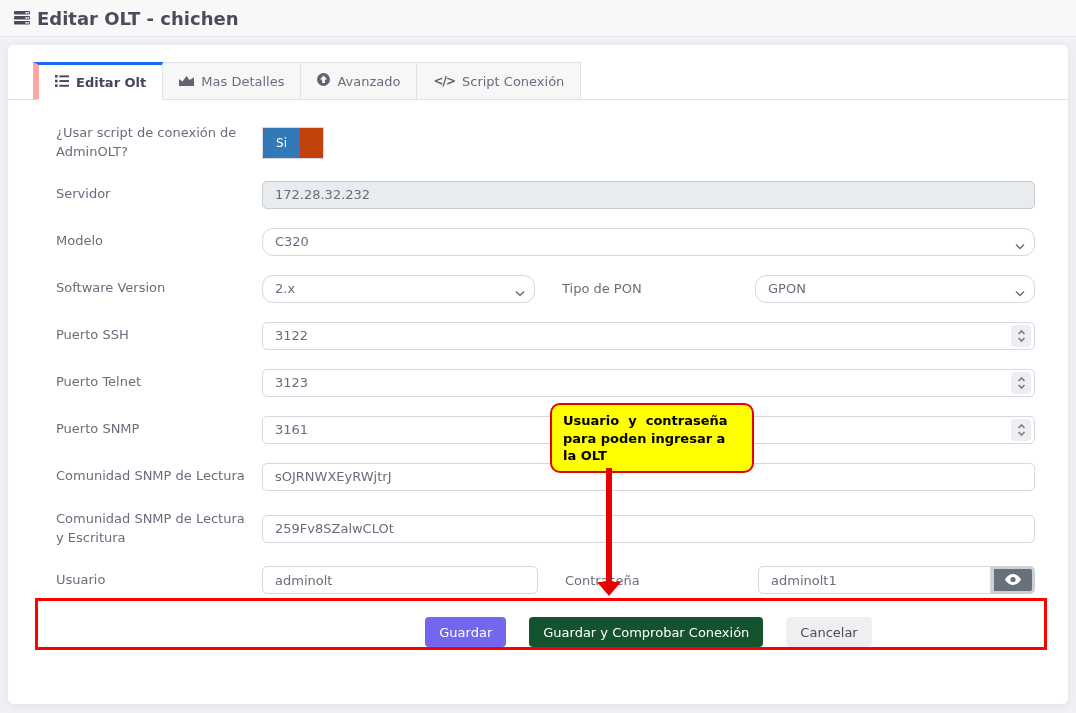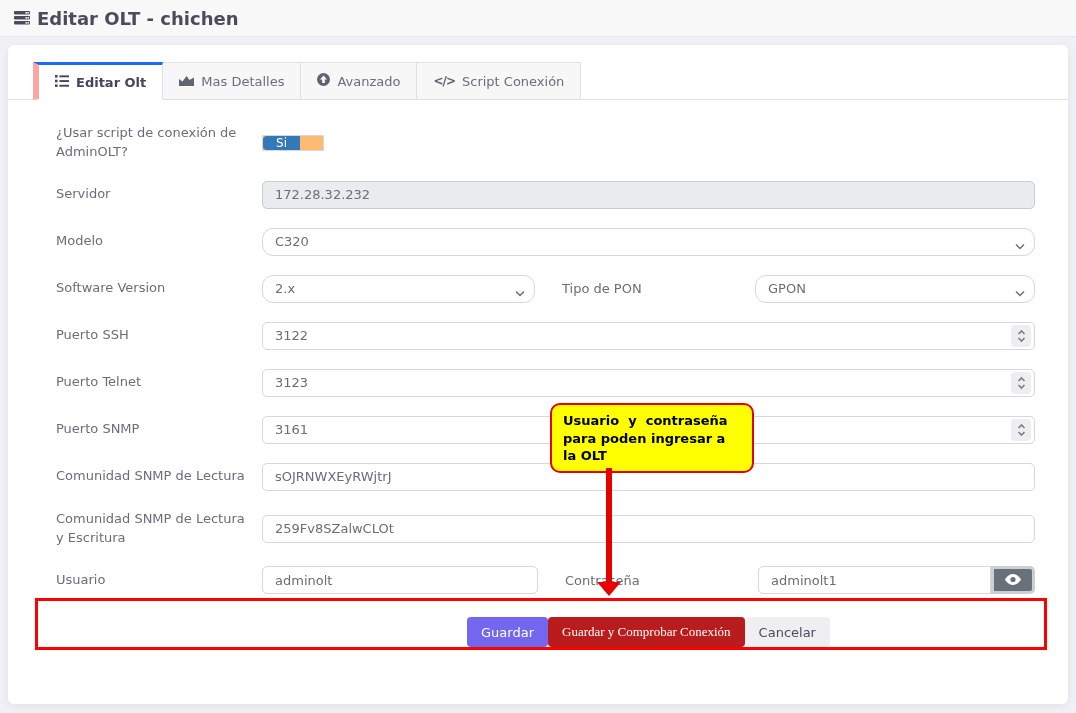--- a/index.html
+++ b/index.html
@@ -75,47 +75,47 @@
   .numwrap { position:relative; width:100%; }
   .numwrap .tinput { padding-right:44px; }
   .spinner {
     position:absolute; right:4px; top:3px; width:20px; height:22px;
     background:#eceef1; border-radius:4px;
     display:flex; align-items:center; justify-content:center; cursor:pointer;
   }
 
   
   .toggle {
-    width:62px; height:16px; background:#fdba74; border:1px solid #d8d6de; border-radius:1px;
+    width:62px; height:32px; background:#c2410c; border:1px solid #d8d6de; border-radius:1px;
     position:relative; cursor:pointer; overflow:hidden;
   }
   .toggle .on {
     position:absolute; left:0; top:0; bottom:0; width:37px;
     background:#3379b7; border-radius:4px 0 0 4px;
     color:#fff; font-size:12px; display:flex; align-items:center; justify-content:center;
   }
 
   
   .w276 { width:276px; flex:none; }
   .igroup { flex:1; display:flex; }
   .igroup .tinput { border-radius:5px 0 0 5px; }
   .eye-btn {
     flex:none; width:44px; height:28px; background:#68707a;
     border:3px solid #ccd0d5; border-radius:0 5px 5px 0;
     display:flex; align-items:center; justify-content:center; cursor:pointer;
   }
 
   
-  .footer { display:flex; justify-content:center; gap:0; margin-top:23px; padding-left:206px; }
+  .footer { display:flex; justify-content:center; gap:23px; margin-top:23px; padding-left:206px; }
   .btn {
     height:30px; padding:0 14px; border:none; border-radius:4px;
     font:inherit; cursor:pointer; white-space:nowrap;
   }
   .btn-purple { background:#7367f0; color:#fff; }
-  .btn-teal   { background:#b91c1c; color:#fff;font-family:Liberation Serif, serif; }
+  .btn-teal   { background:#14532d; color:#fff; }
   .btn-flat   { background:#efeff1; color:#4b4b5c; }
 
   
   .anno { position:absolute; pointer-events:none; z-index:10; }
   .callout {
     left:550px; top:403px; width:204px; min-height:67px;
     background:#ffff00; border:2px solid #e60000; border-radius:10px;
     padding:7px 8px 6px 11px;
     font-weight:bold; color:#000; font-size:13px; line-height:1.35;
   }

